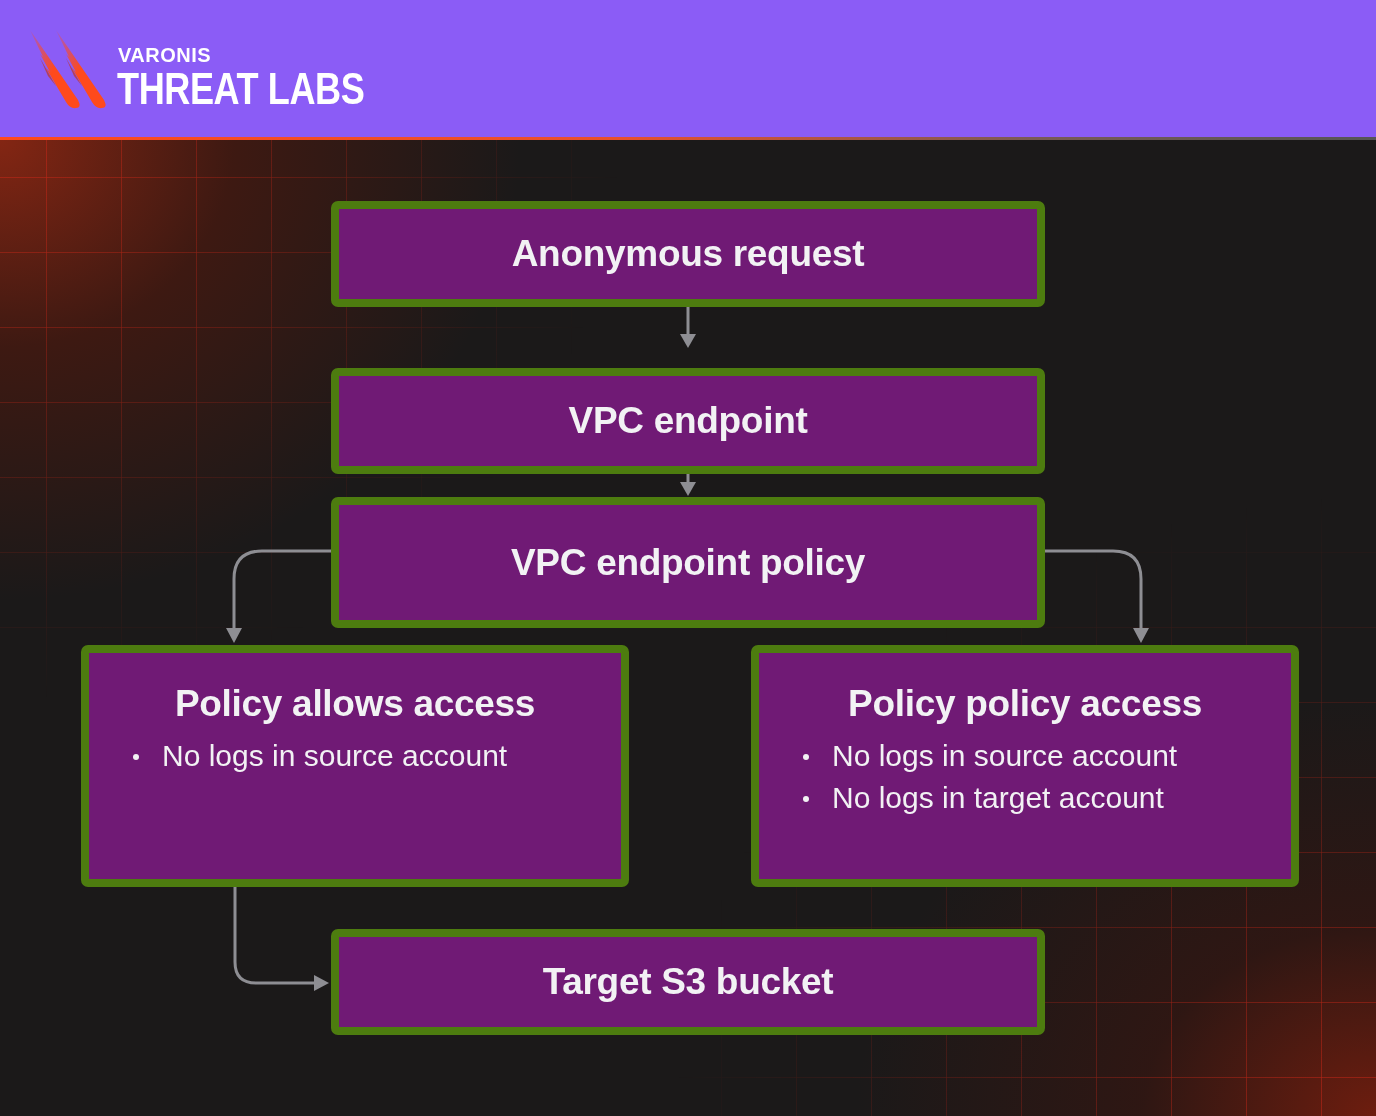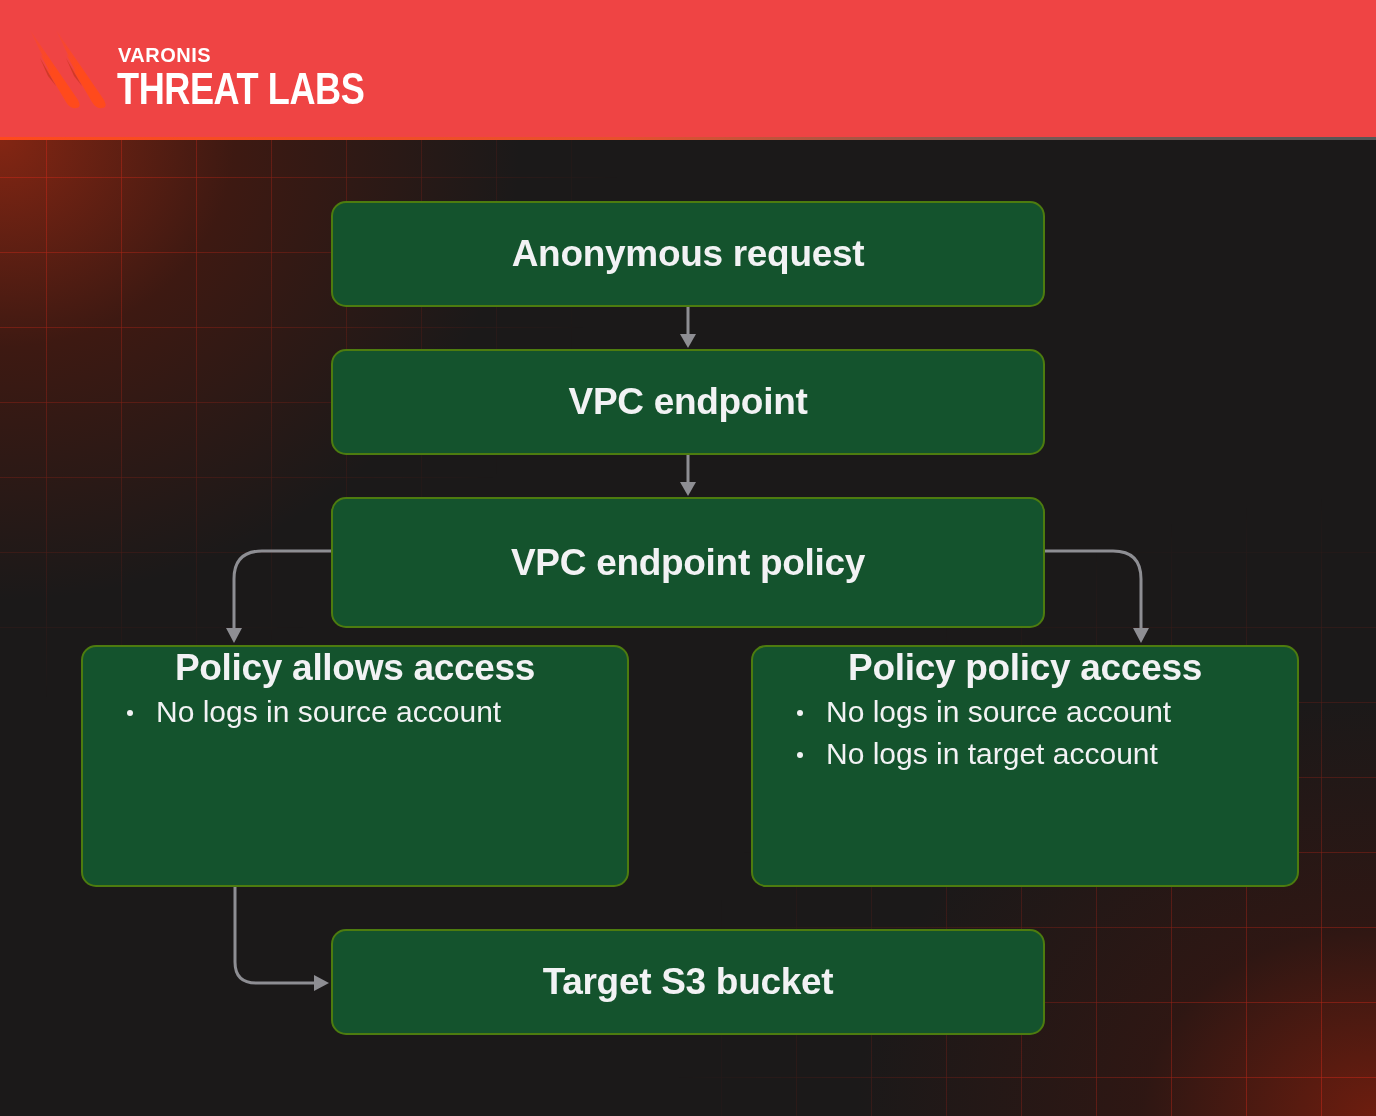--- a/index.html
+++ b/index.html
@@ -1,20 +1,20 @@
 <!DOCTYPE html>
 <html><head>
   <meta charset="utf-8">
   <style>
     * { box-sizing: border-box; margin: 0; padding: 0; }
     html, body { width: 1376px; height: 1116px; overflow: hidden; background: #000; }
     body { position: relative; font-family: "Liberation Sans", "DejaVu Sans", sans-serif; color: #f2f2f4; }
 
     .header {
-      position: absolute; left: 0; top: 0; width: 1376px; height: 138px; background: #ef4444; text-decoration: underline;
+      position: absolute; left: 0; top: 0; width: 1376px; height: 138px; background: #8b5cf6; text-decoration: underline;
     }
     .header-rule {
       position: absolute; left: 0; top: 137px; width: 1376px; height: 3px;
       background: linear-gradient(90deg, #ff4a1c 0%, #e8502c 45%, #7a5a55 75%, #555 100%);
     }
     .logo-mark { position: absolute; left: 26px; top: 28px; width: 90px; height: 84px; }
     .logo-brand {
       position: absolute; left: 118px; top: 44px; font-size: 20px; font-weight: 700;
       letter-spacing: 0.5px; color: #fff;
     }
@@ -42,27 +42,27 @@
     .grid-tl {
       -webkit-mask-image: radial-gradient(ellipse 620px 560px at 0px 0px, #000 0%, rgba(0,0,0,0.6) 40%, transparent 100%);
               mask-image: radial-gradient(ellipse 620px 560px at 0px 0px, #000 0%, rgba(0,0,0,0.6) 40%, transparent 100%);
     }
     .grid-br {
       -webkit-mask-image: radial-gradient(ellipse 700px 620px at 1376px 976px, #000 0%, rgba(0,0,0,0.55) 45%, transparent 100%);
               mask-image: radial-gradient(ellipse 700px 620px at 1376px 976px, #000 0%, rgba(0,0,0,0.55) 45%, transparent 100%);
     }
 
     .node {
-      position: absolute; background: #14532d; border: 2px solid #4d7c0f; border-radius: 15px;
+      position: absolute; background: #701a75; border: 8px solid #4d7c0f; border-radius: 7px;
       display: flex; align-items: center; justify-content: center;
     }
     .node-title { font-size: 37px; font-weight: 700; color: #f2f2f4; letter-spacing: -0.3px; white-space: nowrap; }
-    .node.detail { flex-direction: column; justify-content: flex-start; align-items: stretch; }
+    .node.detail { flex-direction: column; justify-content: flex-start; align-items: stretch; padding-top: 30px; }
     .node.detail .node-title { text-align: center; }
-    .bullets { list-style: none; margin-top: 2px; padding-left: 44px; }
+    .bullets { list-style: none; margin-top: 10px; padding-left: 44px; }
     .bullets li {
       position: relative; font-size: 30px; line-height: 42px; color: #f2f2f4; padding-left: 29px;
       font-weight: 400;
     }
     .bullets li::before {
       content: ""; position: absolute; left: 0; top: 19px; width: 6px; height: 6px;
       background: #f2f2f4; border-radius: 50%;
     }
 
     svg.connectors { position: absolute; left: 0; top: 0; width: 1376px; height: 1116px; pointer-events: none; }
@@ -113,21 +113,21 @@
     <polygon points="226,628 242,628 234,643"></polygon>
     <polygon points="1133,628 1149,628 1141,643"></polygon>
     <polygon points="314,975 314,991 329,983"></polygon>
   </g>
 </svg>
 
 <div class="node" style="left:331px; top:201px; width:714px; height:106px;">
   <span class="node-title">Anonymous request</span>
 </div>
 
-<div class="node" style="left:331px; top:349px; width:714px; height:106px;">
+<div class="node" style="left:331px; top:368px; width:714px; height:106px;">
   <span class="node-title">VPC endpoint</span>
 </div>
 
 <div class="node" style="left:331px; top:497px; width:714px; height:131px;">
   <span class="node-title">VPC endpoint policy</span>
 </div>
 
 <div class="node detail" style="left:81px; top:645px; width:548px; height:242px;">
   <span class="node-title">Policy allows access</span>
   <ul class="bullets">

